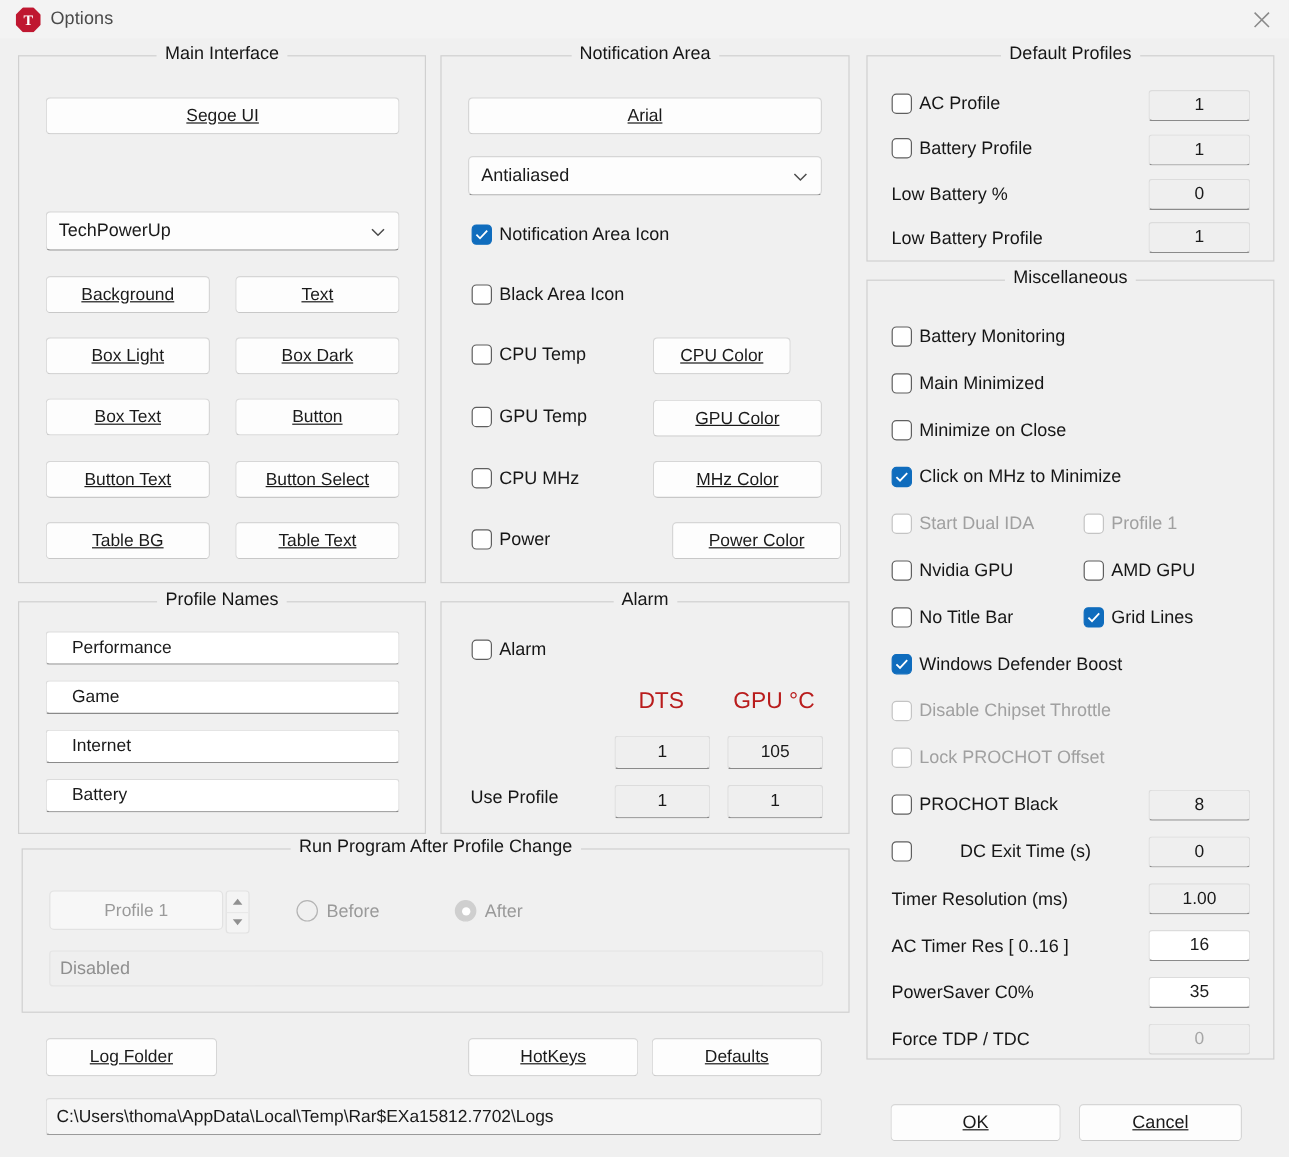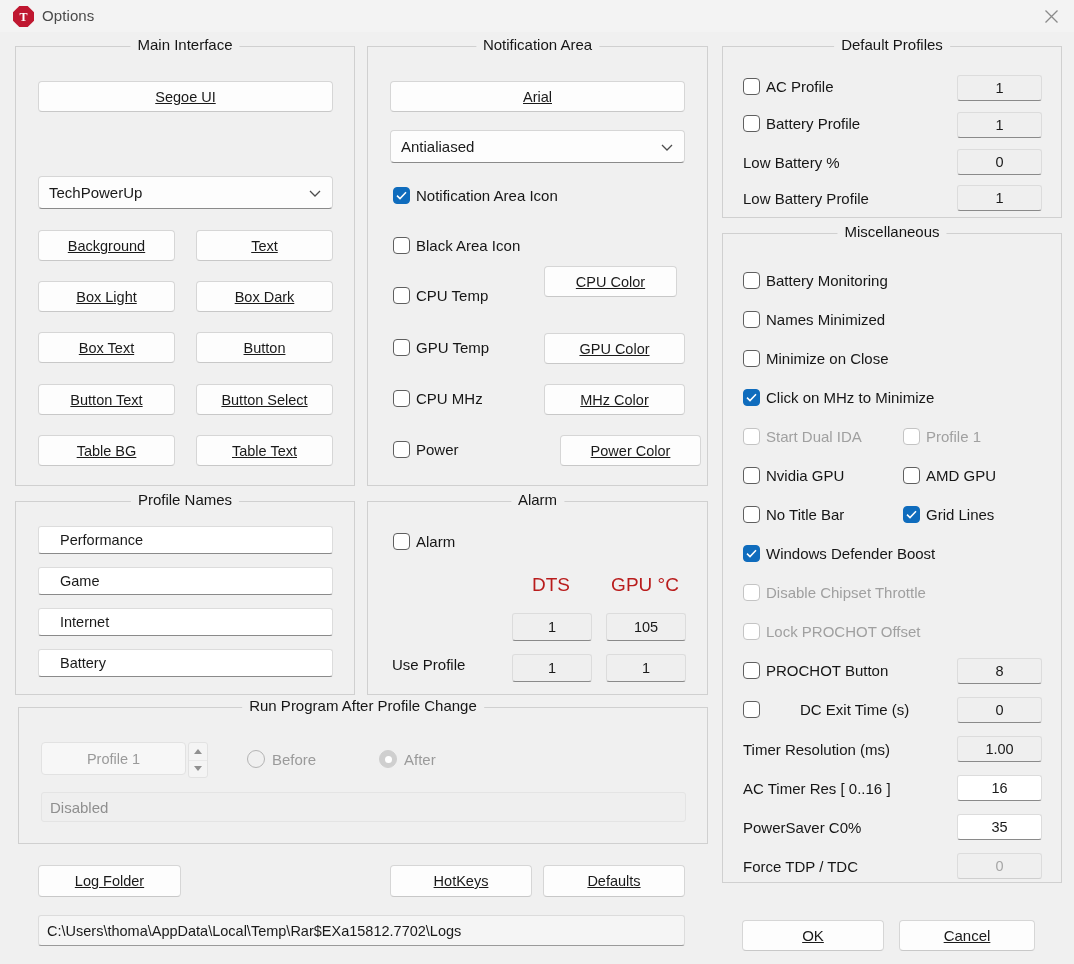--- a/index.html
+++ b/index.html
@@ -259,21 +259,21 @@
 
   <div class="cb" style="left:25px; top:190px;">
     <span class="box"></span>
     <span class="cb-label">Black Area Icon</span>
   </div>
 
   <div class="cb" style="left:25px; top:240px;">
     <span class="box"></span>
     <span class="cb-label">CPU Temp</span>
   </div>
-  <div class="btn" style="left:176px; top:219px; width:133px; height:31px;">CPU Color</div>
+  <div class="btn" style="left:176px; top:234px; width:115px; height:31px;">CPU Color</div>
 
   <div class="cb" style="left:25px; top:292px;">
     <span class="box"></span>
     <span class="cb-label">GPU Temp</span>
   </div>
   <div class="btn" style="left:176px; top:286px; width:141px; height:31px;">GPU Color</div>
 
   <div class="cb" style="left:25px; top:343px;">
     <span class="box"></span>
     <span class="cb-label">CPU MHz</span>
@@ -363,21 +363,21 @@
 
 <div class="group" style="left:722px; top:233px; width:340px; height:650px;padding-left:19px;">
   <div class="legend">Miscellaneous</div>
 
   <div class="cb" style="left:20px; top:38px;">
     <span class="box"></span>
     <span class="cb-label">Battery Monitoring</span>
   </div>
   <div class="cb" style="left:20px; top:77px;">
     <span class="box"></span>
-    <span class="cb-label">Names Minimized</span>
+    <span class="cb-label">Main Minimized</span>
   </div>
   <div class="cb" style="left:20px; top:116px;">
     <span class="box"></span>
     <span class="cb-label">Minimize on Close</span>
   </div>
   <div class="cb checked" style="left:20px; top:155px;">
     <span class="box">
       <svg width="13" height="13" viewBox="0 0 13 13">
           <path d="M2 6.6 L5 9.6 L11 3.2" stroke="#ffffff" stroke-width="1.5" fill="none"></path>
         </svg>
@@ -428,21 +428,21 @@
     <span class="box"></span>
     <span class="cb-label">Disable Chipset Throttle</span>
   </div>
   <div class="cb disabled" style="left:20px; top:389px;">
     <span class="box"></span>
     <span class="cb-label">Lock PROCHOT Offset</span>
   </div>
 
   <div class="cb" style="left:20px; top:428px;">
     <span class="box"></span>
-    <span class="cb-label">PROCHOT Button</span>
+    <span class="cb-label">PROCHOT Black</span>
   </div>
   <div class="numfield" style="left:234px; top:424px; width:85px; height:26px;">8</div>
 
   <div class="cb" style="left:20px; top:467px;gap:34px;">
     <span class="box"></span>
     <span class="cb-label">DC Exit Time (s)</span>
   </div>
   <div class="numfield" style="left:234px; top:463px; width:85px; height:26px;">0</div>
 
   <div class="lbl" style="left:20px; top:505px; height:20px;">Timer Resolution (ms)</div>

